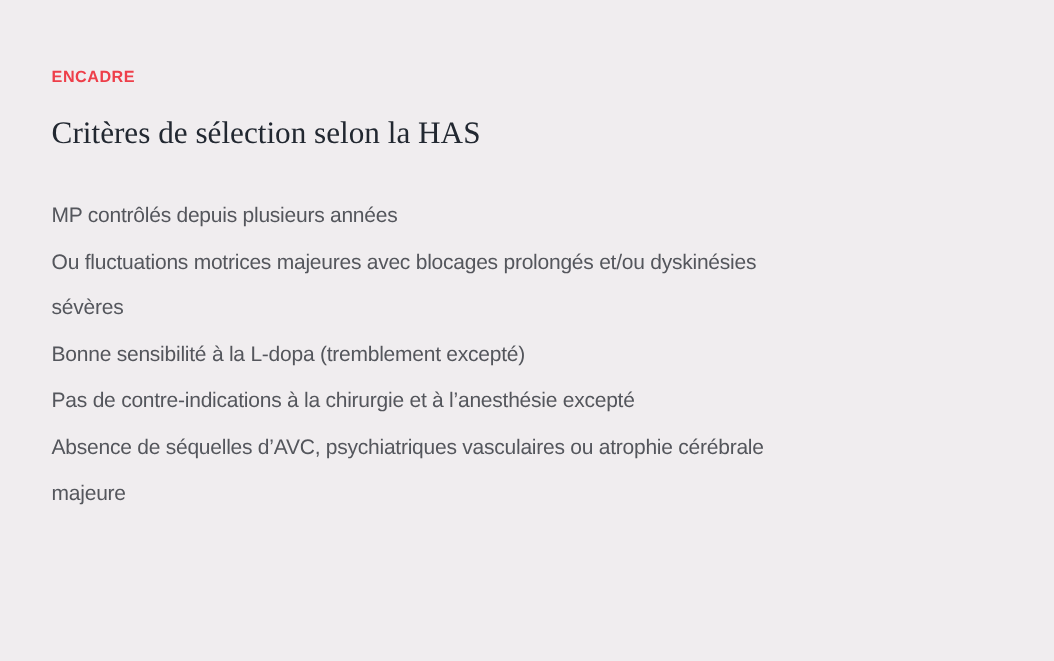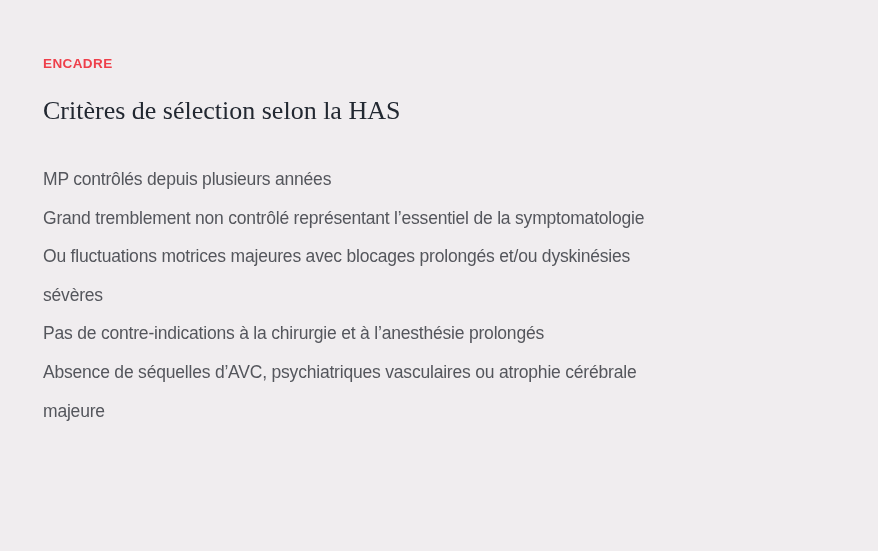--- a/index.html
+++ b/index.html
@@ -48,21 +48,21 @@
 </style>
 </head>
 <body>
 
 <div class="page">
   <div class="content">
     <div class="kicker">ENCADRE</div>
     <h1 class="title">Critères de sélection selon la HAS</h1>
     <div class="lines">
       <div class="line">MP contrôlés depuis plusieurs années</div>
-      <div class="line">Grand tremblement non contrôlé représentant l’essentiel de la symptomatologie</div>
       <div class="line">Ou fluctuations motrices majeures avec blocages prolongés et/ou dyskinésies</div>
       <div class="line">sévères</div>
-      <div class="line">Pas de contre-indications à la chirurgie et à l’anesthésie prolongés</div>
+      <div class="line">Bonne sensibilité à la L-dopa (tremblement excepté)</div>
+      <div class="line">Pas de contre-indications à la chirurgie et à l’anesthésie excepté</div>
       <div class="line">Absence de séquelles d’AVC, psychiatriques vasculaires ou atrophie cérébrale</div>
       <div class="line">majeure</div>
     </div>
   </div>
 </div>
 
 </body></html>

